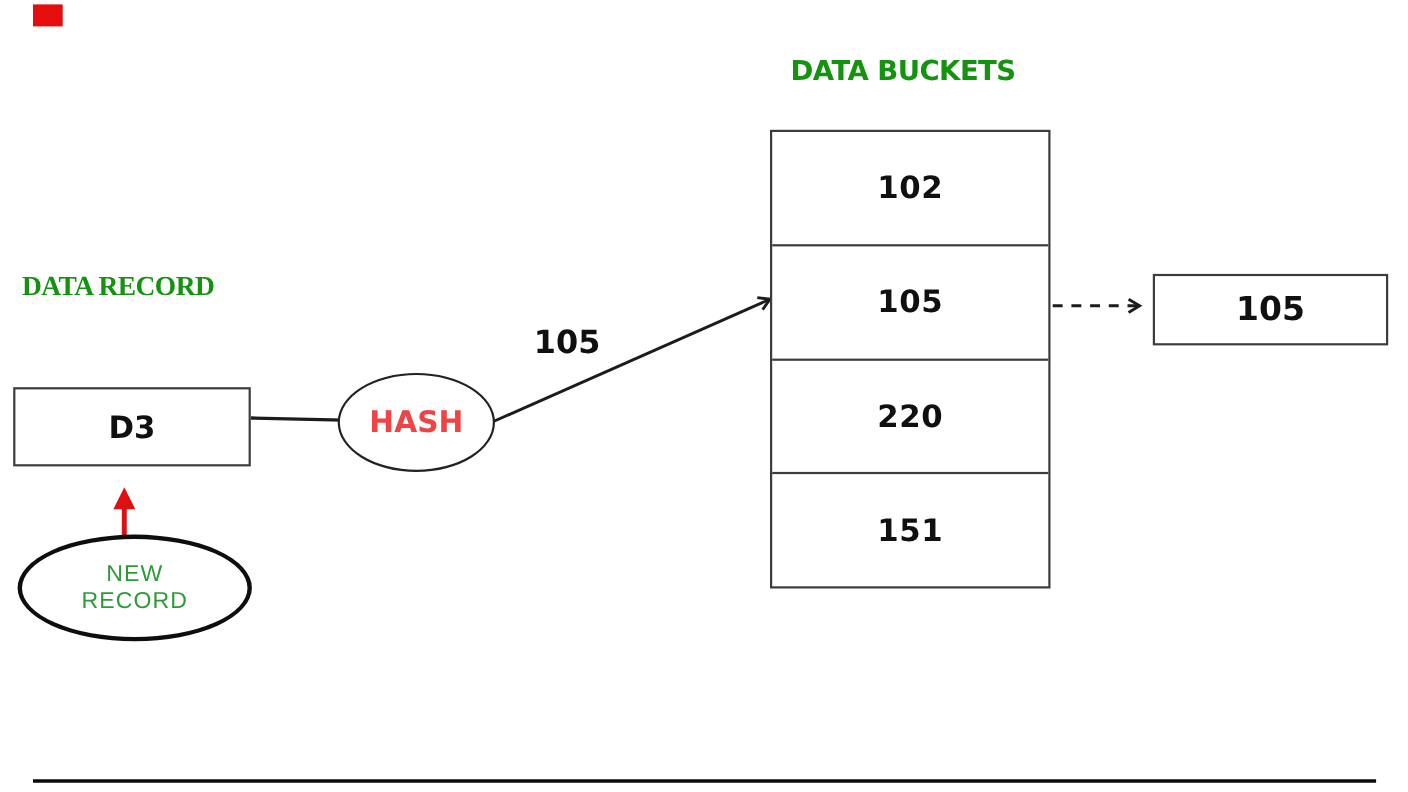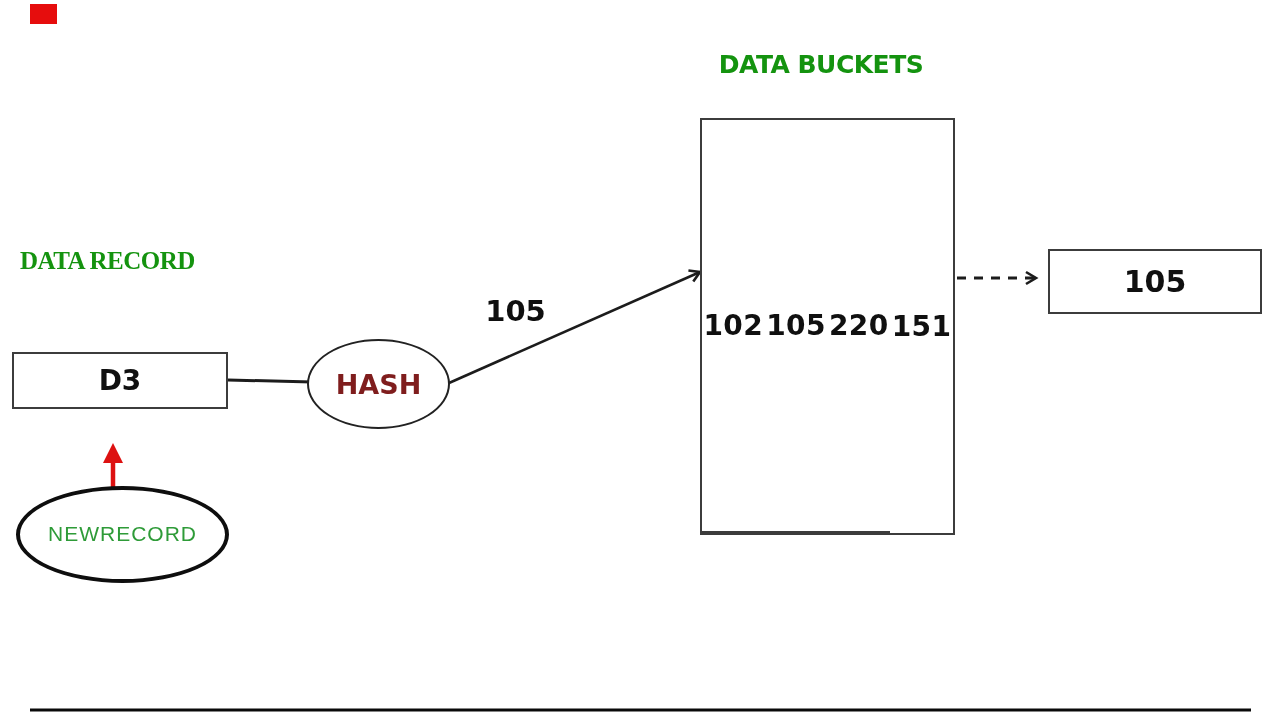--- a/index.html
+++ b/index.html
@@ -13,36 +13,36 @@
     white-space:nowrap;
   }
   .box{
     position:absolute;background:#ffffff;border:2px solid #3c3c3c;
     display:flex;align-items:center;justify-content:center;
     font-weight:bold;font-size:28px;color:#101010;box-sizing:border-box;
   }
   #bucket-table{
     position:absolute;left:700px;top:118px;width:255px;height:417px;
     border:2px solid #3c3c3c;box-sizing:border-box;background:#fff;
-    display:flex;flex-direction:row;
+    display:flex;flex-direction:column;
   }
   .bucket-row{
     flex:1;display:flex;align-items:center;justify-content:center;
     border-bottom:2px solid #3c3c3c;font-weight:bold;font-size:28px;
     letter-spacing:0.5px;color:#101010;
   }
   .bucket-row:last-child{border-bottom:none;}
   .ellipse{
     position:absolute;background:#ffffff;border-radius:50%;
     display:flex;align-items:center;justify-content:center;box-sizing:border-box;
   }
   #hash-ellipse{left:307px;top:339px;width:143px;height:90px;border:2px solid #222;
-    font-weight:bold;font-size:27px;color:#7f1d1d;}
+    font-weight:bold;font-size:27px;color:#ef4444;}
   #new-record-ellipse{left:16px;top:486px;width:213px;height:97px;border:4px solid #0e0e0e;
-    flex-direction:row;text-align:center;}
+    flex-direction:column;text-align:center;}
   .new-record-text{
     font-family:"Liberation Sans","DejaVu Sans",sans-serif;
     font-size:21px;line-height:1.15;color:#2e9b38;letter-spacing:1px;font-weight:400;
   }
   #hash-output-label{
     position:absolute;left:468px;top:294px;width:95px;text-align:center;
     font-weight:bold;font-size:29px;color:#0f0f0f;
   }
   #data-record-title{left:20px;top:247px;font-family:Liberation Serif, serif;}
   #data-buckets-title{left:690px;top:50px;width:262px;text-align:center;}
@@ -74,21 +74,21 @@
     <line x1="449" y1="383" x2="700" y2="272" stroke="#1c1c1c" stroke-width="2.6" marker-end="url(#chev)"></line>
 
     <line x1="957" y1="278" x2="1036" y2="278" stroke="#1c1c1c" stroke-width="2.8" stroke-dasharray="9 8" marker-end="url(#chev)"></line>
 
     <line x1="113" y1="490" x2="113" y2="456" stroke="#dd1111" stroke-width="4.5"></line>
     <polygon points="113,443 103,463 123,463" fill="#dd1111"></polygon>
 
     <line x1="30" y1="710" x2="1251" y2="710" stroke="#0a0a0a" stroke-width="3"></line>
   </svg>
 
-  <div class="box" style="left:12px;top:352px;width:216px;height:57px;">
+  <div class="box" style="left:12px;top:352px;width:216px;height:72px;">
     <span>D3</span>
   </div>
 
   <div class="ellipse" id="hash-ellipse">
     <span>HASH</span>
   </div>
 
   <div id="hash-output-label">105</div>
 
   <div id="bucket-table">

